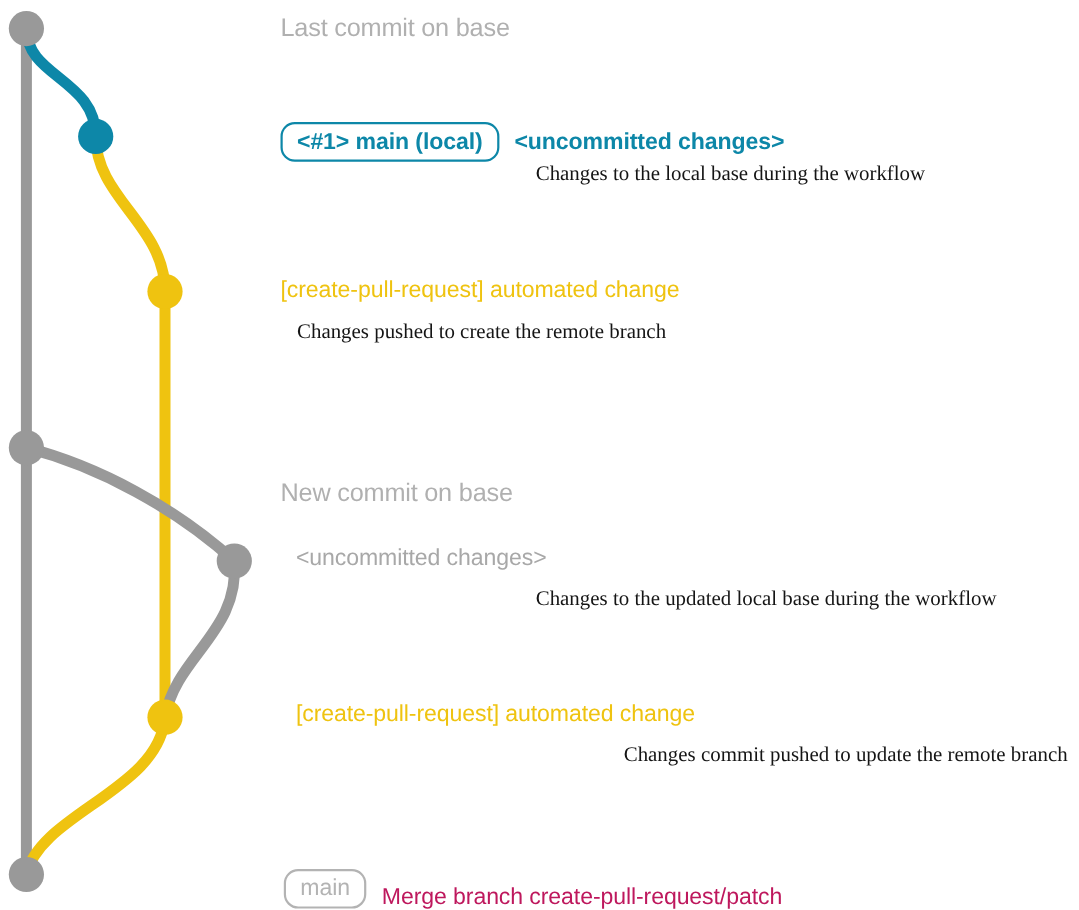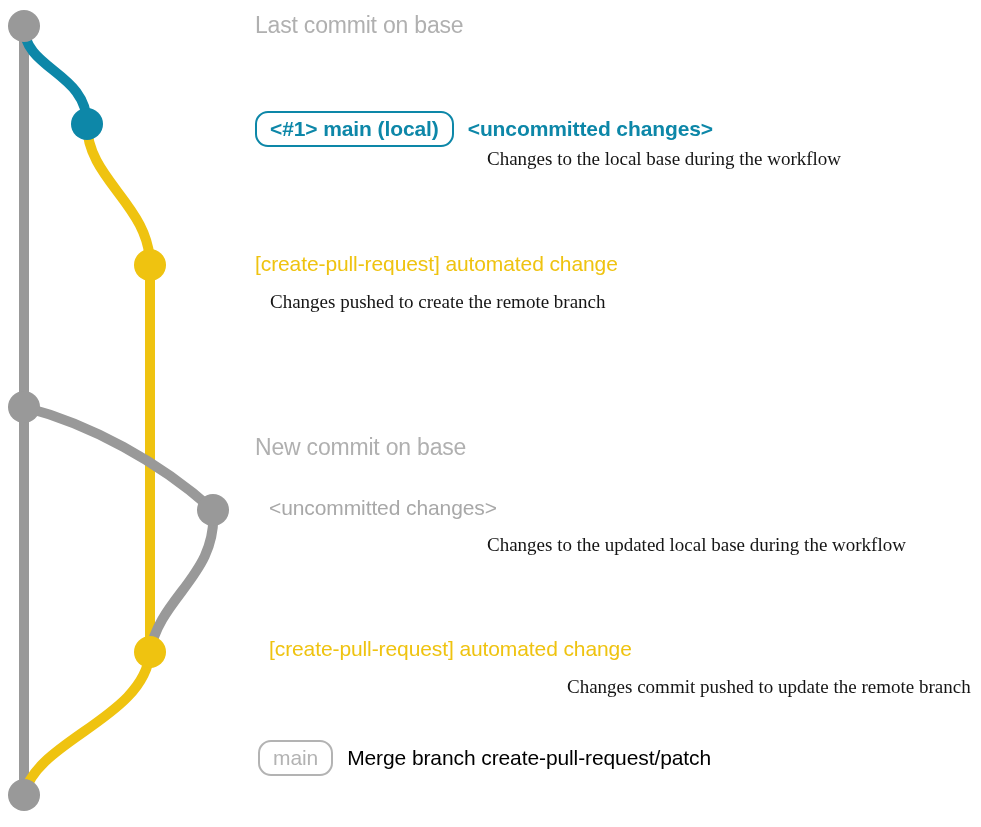--- a/index.html
+++ b/index.html
@@ -51,21 +51,21 @@
   
   .subject {
     font-size: 21px;
     font-weight: 400;
     line-height: 1;
     letter-spacing: -0.1px;
   }
   .subject-blue   { color: #0d87a8; font-weight: 700; }
   .subject-yellow { color: #efc310; }
   .subject-gray   { color: #a8a8a8; }
-  .subject-muted  { color: #000000; }
+  .subject-muted  { color: #be185d; }
 
   .headline {
     font-size: 23px;
     color: #b0b0b0;
     font-weight: 400;
     line-height: 1;
     letter-spacing: -0.2px;
     text-align: right;
   }
 
@@ -134,17 +134,17 @@
   <span class="subject subject-gray">&lt;uncommitted changes&gt;</span>
 </div>
 <div class="desc" style="left:487px; top:535px;">Changes to the updated local base during the workflow</div>
 
 <div class="row" style="left:255px; top:638px;">
   <span class="gap-sm"></span>
   <span class="subject subject-yellow">[create-pull-request] automated change</span>
 </div>
 <div class="desc" style="left:567px; top:677px;">Changes commit pushed to update the remote branch</div>
 
-<div class="row" style="left:258px; top:740px;">
+<div class="row" style="left:258px; top:790px;align-items:flex-end;">
   <span class="badge badge-gray-b">main</span>
   <span class="gap-sm"></span>
   <span class="subject subject-muted">Merge branch create-pull-request/patch</span>
 </div>
 
 </body></html>

